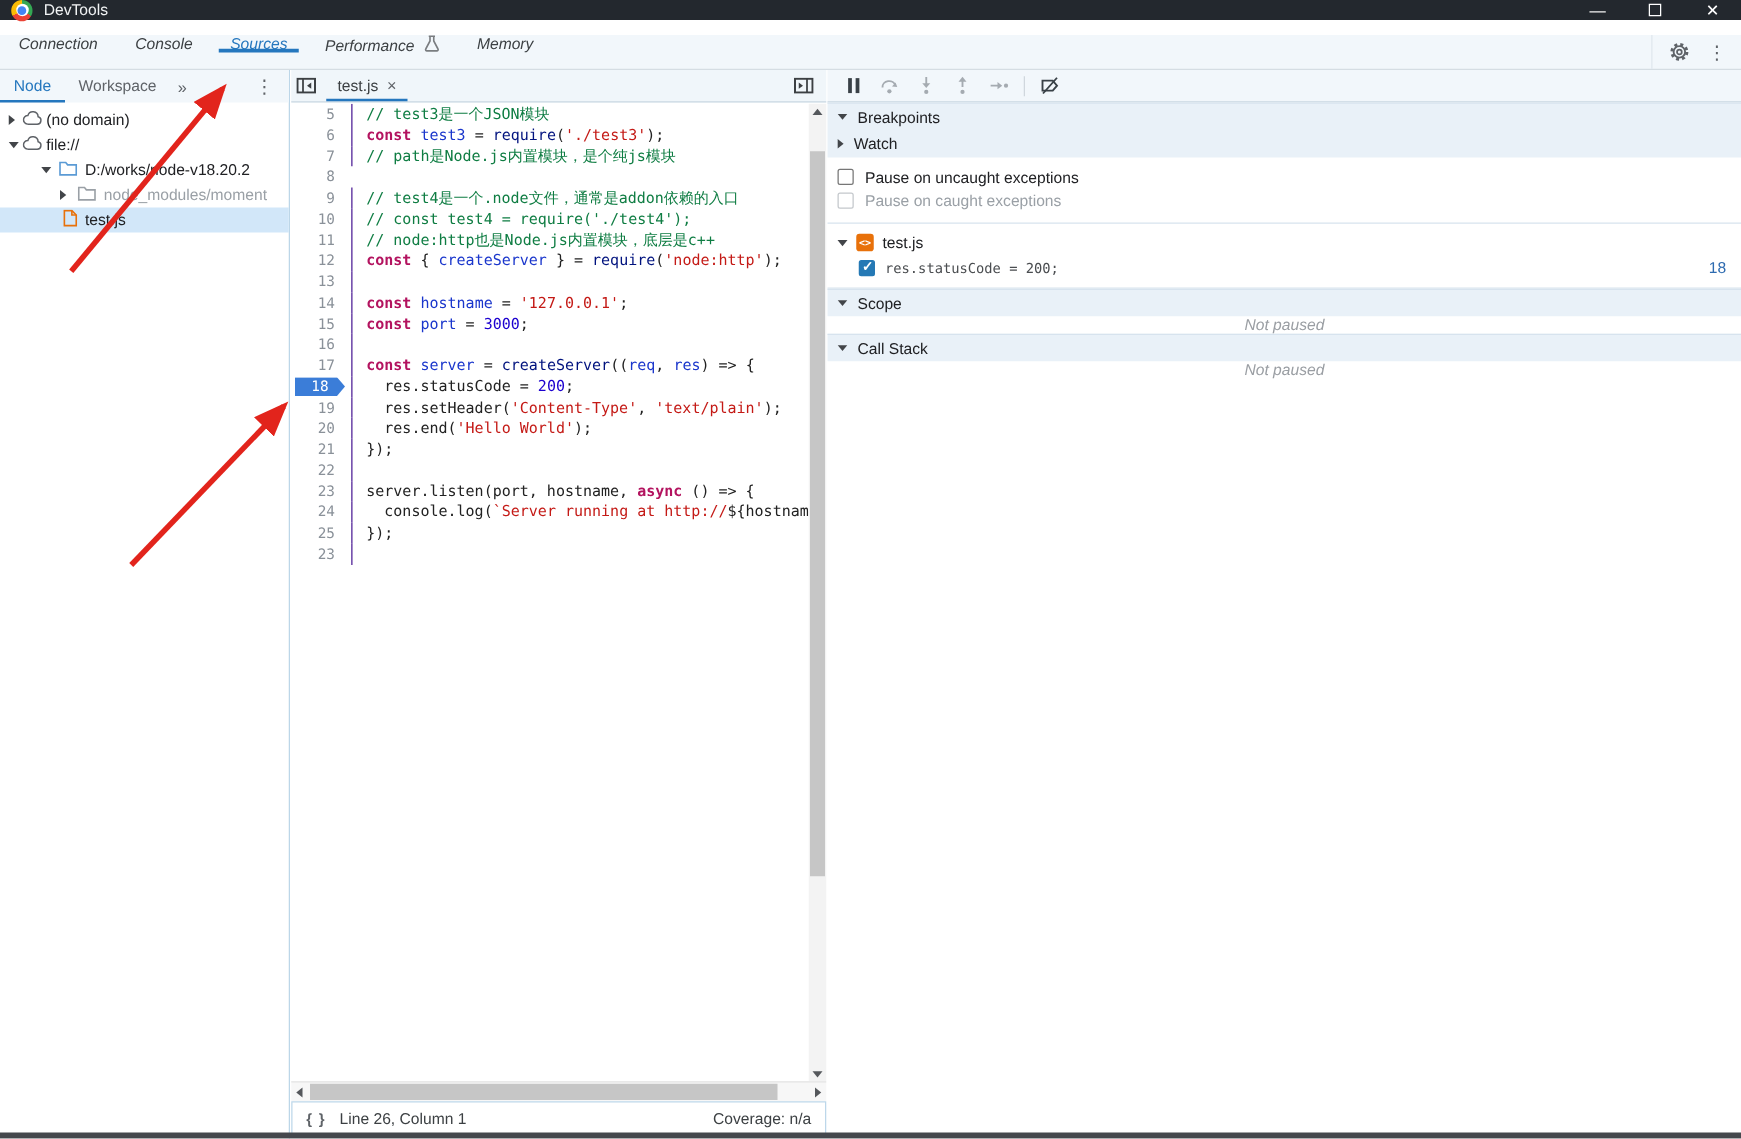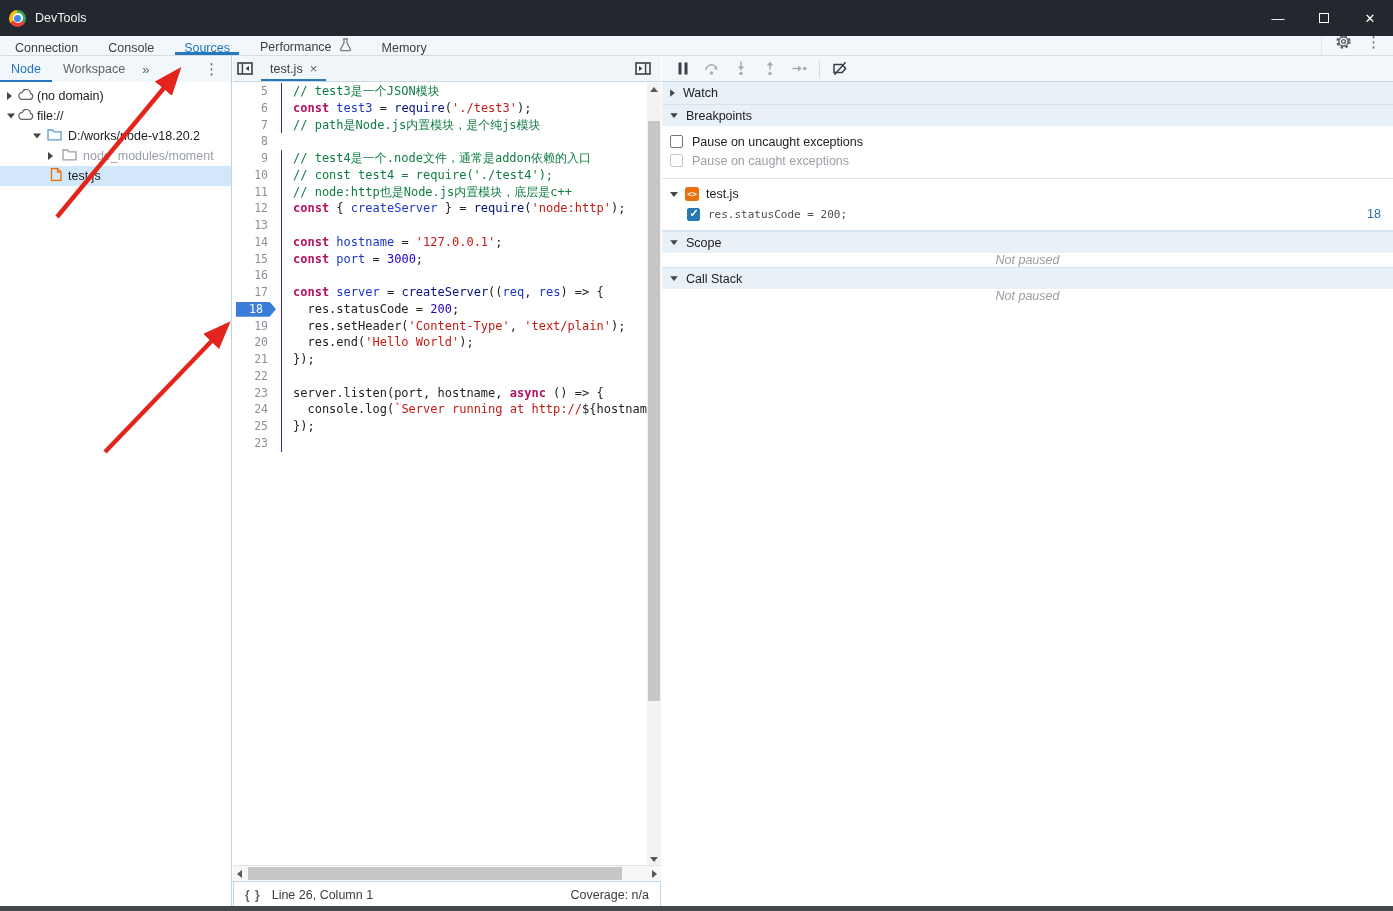--- a/index.html
+++ b/index.html
@@ -11,33 +11,33 @@
     --softline:#d7e3ee;
     --kw:#b3135f; --str:#c41a16; --num:#1c00cf; --cmt:#0f7d43; --var:#1a36cc; --fn:#00127e;
     --bp:#3b7dd8;
     --red:#e2241c;
   }
   *{margin:0;padding:0;box-sizing:border-box;}
   body{font-family:"Liberation Sans",sans-serif;background:#fff;}
   #app{position:relative;width:1393px;height:911px;background:#fff;overflow:hidden;}
 
   
-  .titlebar{position:absolute;top:0;left:0;right:0;height:36px;background:var(--titlebar);display:flex;align-items:center;color:#fff;z-index:5;}
+  .titlebar{position:absolute;top:0;left:0;right:0;height:16px;background:var(--titlebar);display:flex;align-items:center;color:#fff;z-index:5;}
   .chrome-logo{width:17px;height:17px;border-radius:50%;margin:0 9px;position:relative;
     background:conic-gradient(from 120deg,#ea4335 0 120deg,#fbbc05 0 240deg,#34a853 0 360deg);}
   .chrome-logo::before{content:"";position:absolute;inset:3.5px;border-radius:50%;background:#fff;}
   .chrome-logo::after{content:"";position:absolute;inset:5px;border-radius:50%;background:#4285f4;}
   .title-text{font-size:12.5px;color:#f1f3f4;}
   .win-controls{margin-left:auto;display:flex;height:100%;}
   .win-btn{width:46px;height:100%;display:flex;align-items:center;justify-content:center;color:#fff;font-size:13px;cursor:default;}
   .maxbox{width:10px;height:10px;border:1.4px solid #fff;display:inline-block;}
 
   
   .tabstrip{position:absolute;top:28px;left:0;right:0;height:28px;background:var(--strip);border-bottom:1px solid #d5dde3;display:flex;align-items:stretch;z-index:4;}
-  #main-tabs{display:flex;align-items:flex-end;}
+  #main-tabs{display:flex;align-items:flex-start;font-style:italic;}
   .main-tab{padding:0 15px;display:flex;align-items:center;gap:7px;font-size:12.5px;color:#3c4043;position:relative;cursor:default;}
   .main-tab.active{color:var(--accent);}
   .main-tab.active::after{content:"";position:absolute;left:6px;right:6px;bottom:0;height:3px;background:var(--accent);}
   .tabstrip-right{margin-left:auto;display:flex;align-items:center;gap:14px;padding:0 12px;border-left:1px solid #dfe7ee;}
   .kebab{font-size:15px;color:#5f6368;letter-spacing:0;}
 
   
   .workspace{position:absolute;top:56px;left:0;right:0;bottom:0;}
 
   
@@ -342,27 +342,27 @@
         </span>
         <span class="tsep"></span>
         <span class="dbg-ico">
           <svg width="17" height="15" viewBox="0 0 17 15" fill="none">
               <path d="M2 3.5h8.2l3.4 4-3.4 4H2z" stroke="#394147" stroke-width="1.5"></path>
               <line x1="2.4" y1="13.8" x2="13.6" y2="1.2" stroke="#394147" stroke-width="1.5"></line>
             </svg>
         </span>
       </div>
 
+      <div class="sec-h">
+        <span class="tri-d"></span>
+        <span>Breakpoints</span>
+      </div>
       <div class="sec-h first">
         <span class="tri-r"></span>
         <span>Watch</span>
-      </div>
-      <div class="sec-h">
-        <span class="tri-d"></span>
-        <span>Breakpoints</span>
       </div>
 
       <div class="bp-opts" id="bp-opts">
           <div class="opt-row">
             <span class="cb"></span>
             <span>Pause on uncaught exceptions</span>
           </div>
           <div class="opt-row disabled">
             <span class="cb disabled"></span>
             <span>Pause on caught exceptions</span>

